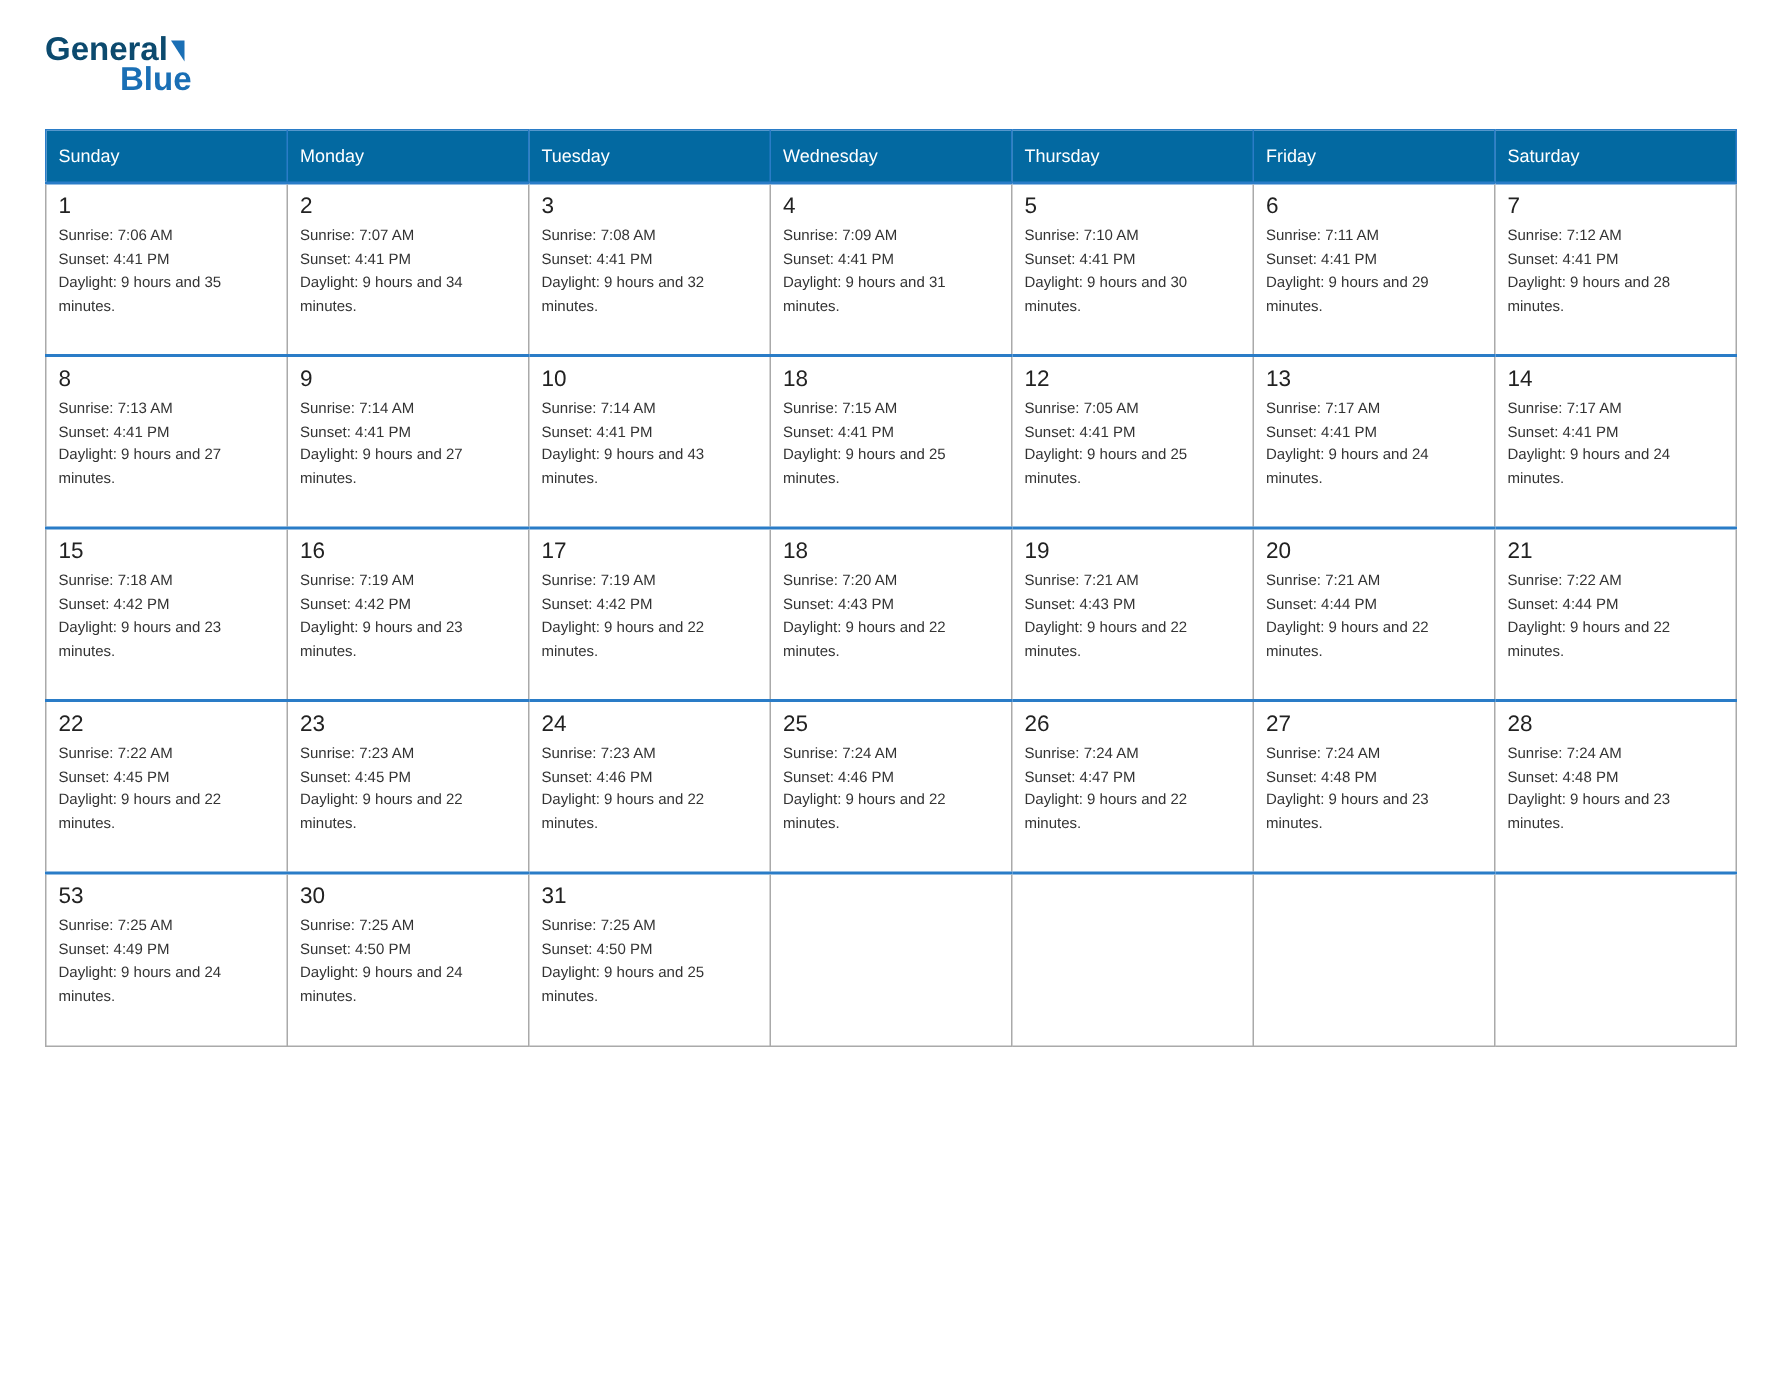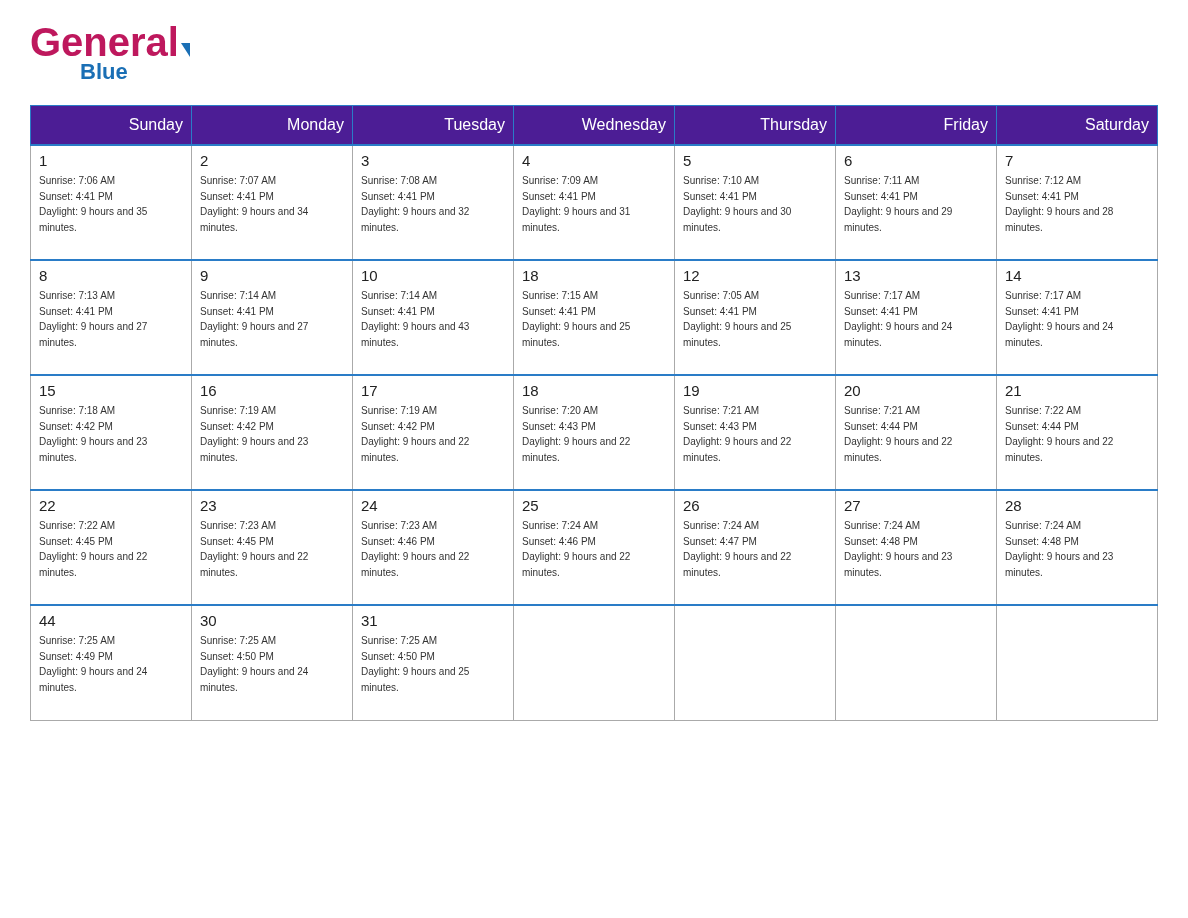--- a/index.html
+++ b/index.html
@@ -53,26 +53,26 @@
       font-size: 22px;
       color: #444;
       margin-top: 4px;
     }
     .calendar {
       width: 100%;
       border-collapse: collapse;
       table-layout: fixed;
     }
     .calendar th {
-      background-color: #4c1d95;
+      background-color: #0369a1;
       color: #fff;
-      font-size: 16px;
+      font-size: 12px;
       font-weight: normal;
       padding: 10px 8px;
-      text-align: right;
+      text-align: left;
       border: 1px solid #2a7cc7;
     }
     .calendar td {
       border: 1px solid #aaa;
       vertical-align: top;
       padding: 6px 8px;
       height: 115px;
       font-size: 13px;
       color: #333;
       background: #fff;
@@ -95,21 +95,21 @@
     .week-row td {
       border-top: 2px solid #2a7cc7;
     }
   </style>
 </head>
 <body>
 
 <div class="header">
   <div class="logo">
     <div>
-      <span style="font-size:40px;font-weight:bold;color:#be185d;">General</span><span class="logo-triangle"></span>
+      <span style="font-size:22px;font-weight:bold;color:#0c4a6e;">General</span><span class="logo-triangle"></span>
     </div>
     <div class="logo-blue">Blue</div>
   </div>
   <div class="title-area">
   </div>
 </div>
 
 <table class="calendar">
   <thead>
     <tr>
@@ -350,21 +350,21 @@
         <span class="day-number">28</span>
         <div class="day-info">
           <span>Sunrise: 7:24 AM</span><br>
           <span>Sunset: 4:48 PM</span><br>
           <span>Daylight: 9 hours and 23 minutes.</span>
         </div>
       </td>
       </tr>
       <tr class="week-row">
         <td>
-        <span class="day-number">44</span>
+        <span class="day-number">53</span>
         <div class="day-info">
           <span>Sunrise: 7:25 AM</span><br>
           <span>Sunset: 4:49 PM</span><br>
           <span>Daylight: 9 hours and 24 minutes.</span>
         </div>
       </td>
         <td>
         <span class="day-number">30</span>
         <div class="day-info">
           <span>Sunrise: 7:25 AM</span><br>

